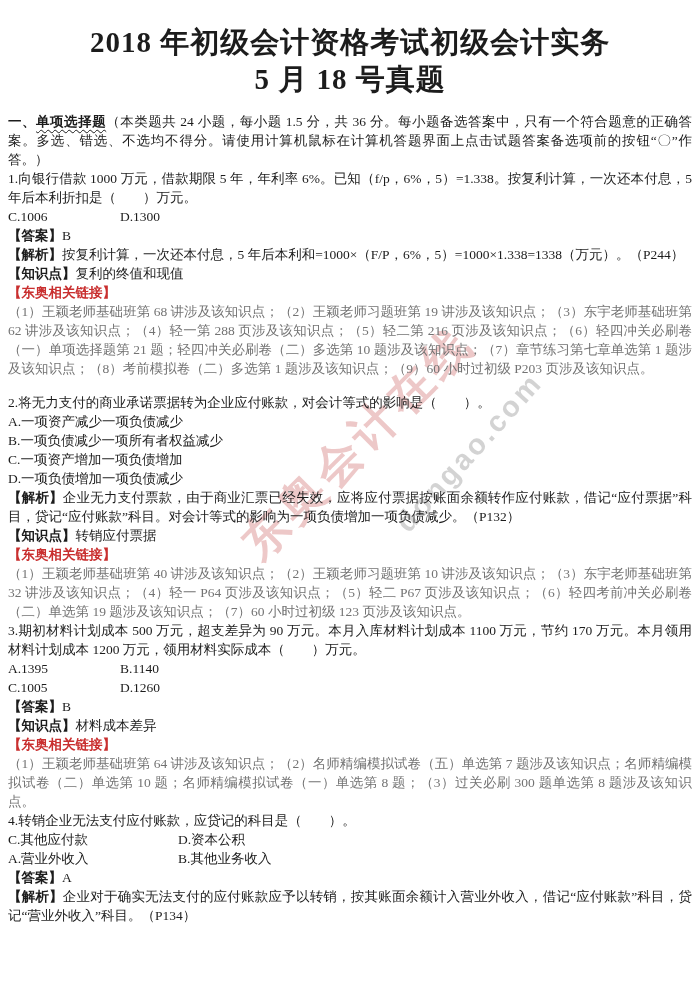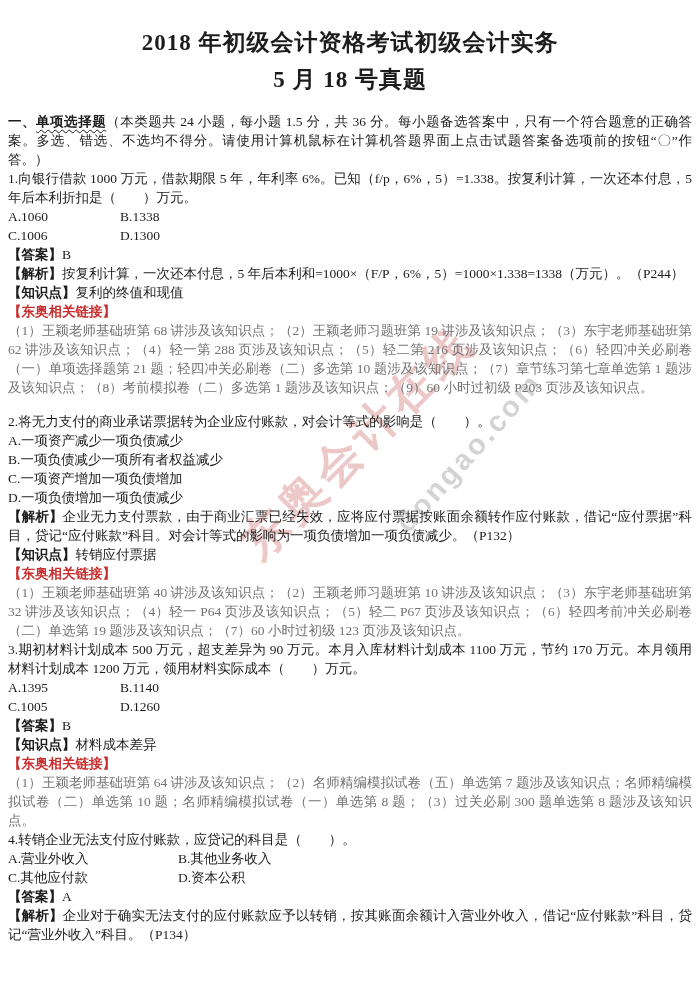--- a/index.html
+++ b/index.html
@@ -7,21 +7,21 @@
     position:relative;
     width:700px;height:990px;
     background:#ffffff;
     overflow:hidden;
     font-family:"Liberation Serif","DejaVu Serif",serif;
     color:#1c1c1c;
   }
   .content{position:relative;z-index:2;padding:24px 8px 0 8px;}
   .titleblock{text-align:center;margin-bottom:14px;}
   .title-line{
-    font-size:23px;font-weight:bold;line-height:37px;letter-spacing:1px;
+    font-size:29px;font-weight:bold;line-height:37px;letter-spacing:1px;
   }
   .body{
     font-size:13.5px;line-height:19px;text-align:justify;
   }
   .line{min-height:19px;}
   b{font-weight:bold;}
   .wavy{
     font-weight:bold;
     text-decoration:underline;
     text-decoration-style:wavy;
@@ -65,21 +65,20 @@
       <div class="title-line">5 月 18 号真题</div>
     </div>
 
     <div class="body">
 
       <div class="line"><b>一、</b><span class="wavy">单项选择题</span><span>（本类题共 24 小题，每小题 1.5 分，共 36 分。每小题备选答案中，只有一个符合题意的正确答案。多选、错选、不选均不得分。请使用计算机鼠标在计算机答题界面上点击试题答案备选项前的按钮“〇”作答。）</span></div>
 
       <div>
         <div class="line">1.向银行借款 1000 万元，借款期限 5 年，年利率 6%。已知（f/p，6%，5）=1.338。按复利计算，一次还本付息，5 年后本利折扣是（　　）万元。</div>
         <div class="opts narrow">
-          <div class="line"><span class="c1">A.1060</span><span>B.1338</span></div>
           <div class="line"><span class="c1">C.1006</span><span>D.1300</span></div>
         </div>
         <div class="line"><b>【答案】</b><span>B</span></div>
         <div class="line"><b>【解析】</b><span>按复利计算，一次还本付息，5 年后本利和=1000×（F/P，6%，5）=1000×1.338=1338（万元）。（P244）</span></div>
         <div class="line"><b>【知识点】</b><span>复利的终值和现值</span></div>
         <div class="line red-hd">【东奥相关链接】</div>
         <div class="line red">（1）王颖老师基础班第 68 讲涉及该知识点；（2）王颖老师习题班第 19 讲涉及该知识点；（3）东宇老师基础班第 62 讲涉及该知识点；（4）轻一第 288 页涉及该知识点；（5）轻二第 216 页涉及该知识点；（6）轻四冲关必刷卷（一）单项选择题第 21 题；轻四冲关必刷卷（二）多选第 10 题涉及该知识点；（7）章节练习第七章单选第 1 题涉及该知识点；（8）考前模拟卷（二）多选第 1 题涉及该知识点；（9）60 小时过初级 P203 页涉及该知识点。</div>
       </div>
 
       <div class="gap"></div>
@@ -106,22 +105,22 @@
         </div>
         <div class="line"><b>【答案】</b><span>B</span></div>
         <div class="line"><b>【知识点】</b><span>材料成本差异</span></div>
         <div class="line red-hd">【东奥相关链接】</div>
         <div class="line red">（1）王颖老师基础班第 64 讲涉及该知识点；（2）名师精编模拟试卷（五）单选第 7 题涉及该知识点；名师精编模拟试卷（二）单选第 10 题；名师精编模拟试卷（一）单选第 8 题；（3）过关必刷 300 题单选第 8 题涉及该知识点。</div>
       </div>
 
       <div>
         <div class="line">4.转销企业无法支付应付账款，应贷记的科目是（　　）。</div>
         <div class="opts wide">
+          <div class="line"><span class="c1">C.其他应付款</span><span>D.资本公积</span></div>
           <div class="line"><span class="c1">A.营业外收入</span><span>B.其他业务收入</span></div>
-          <div class="line"><span class="c1">C.其他应付款</span><span>D.资本公积</span></div>
         </div>
         <div class="line"><b>【答案】</b><span>A</span></div>
         <div class="line"><b>【解析】</b><span>企业对于确实无法支付的应付账款应予以转销，按其账面余额计入营业外收入，借记“应付账款”科目，贷记“营业外收入”科目。（P134）</span></div>
 
       </div>
 
     </div>
   </div>
 </div>
 

